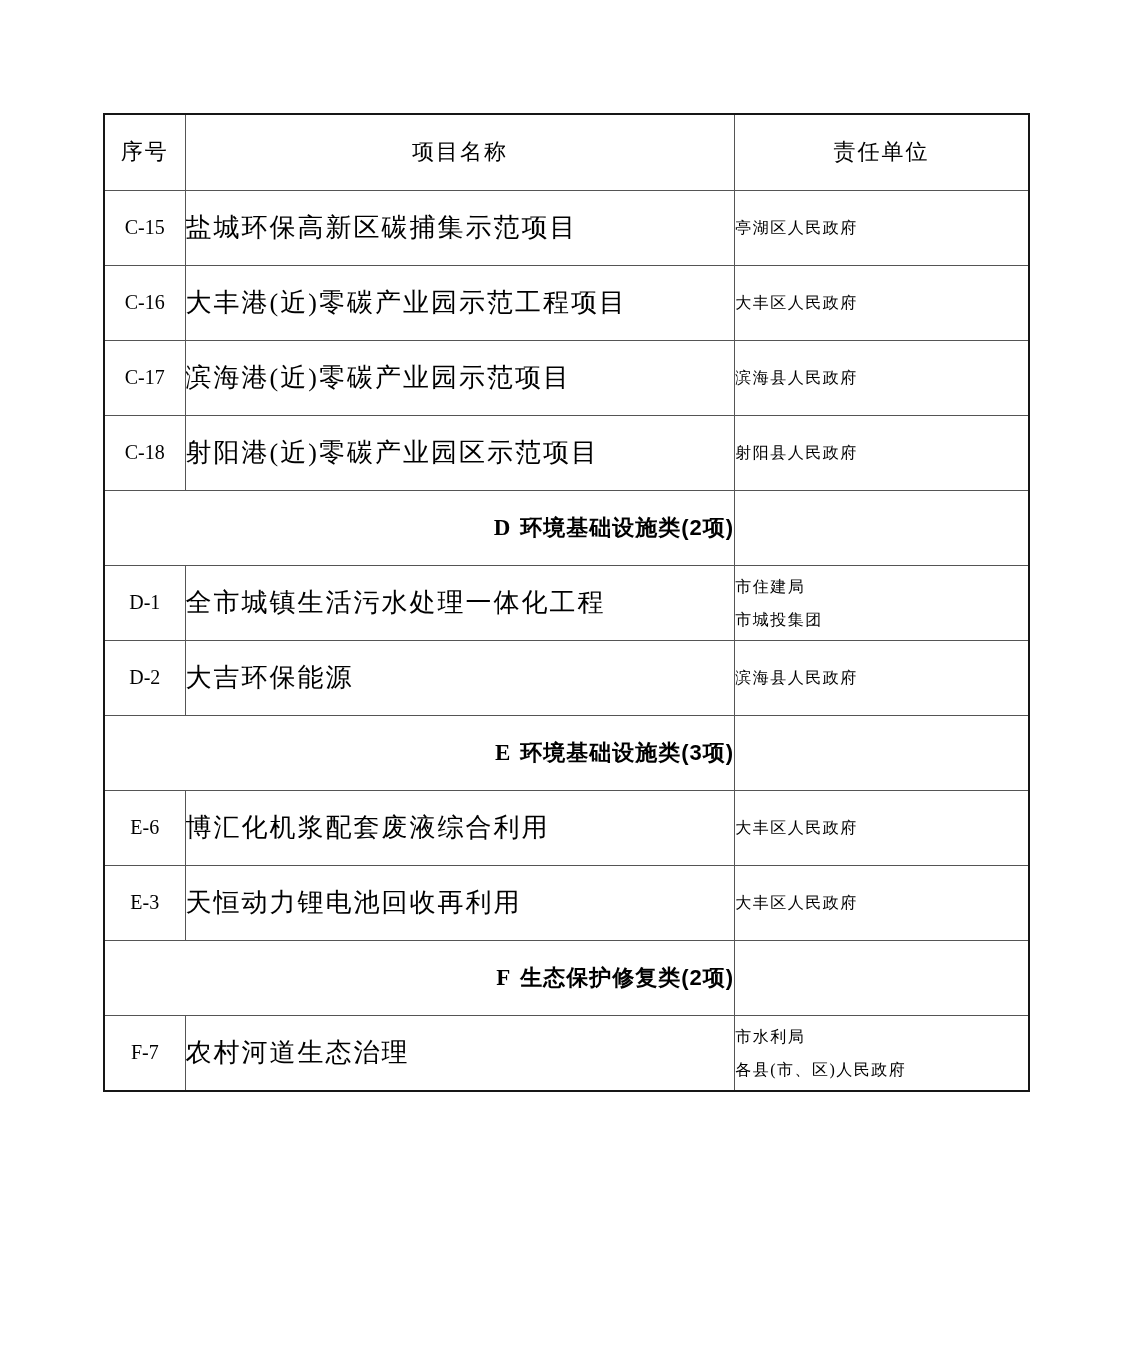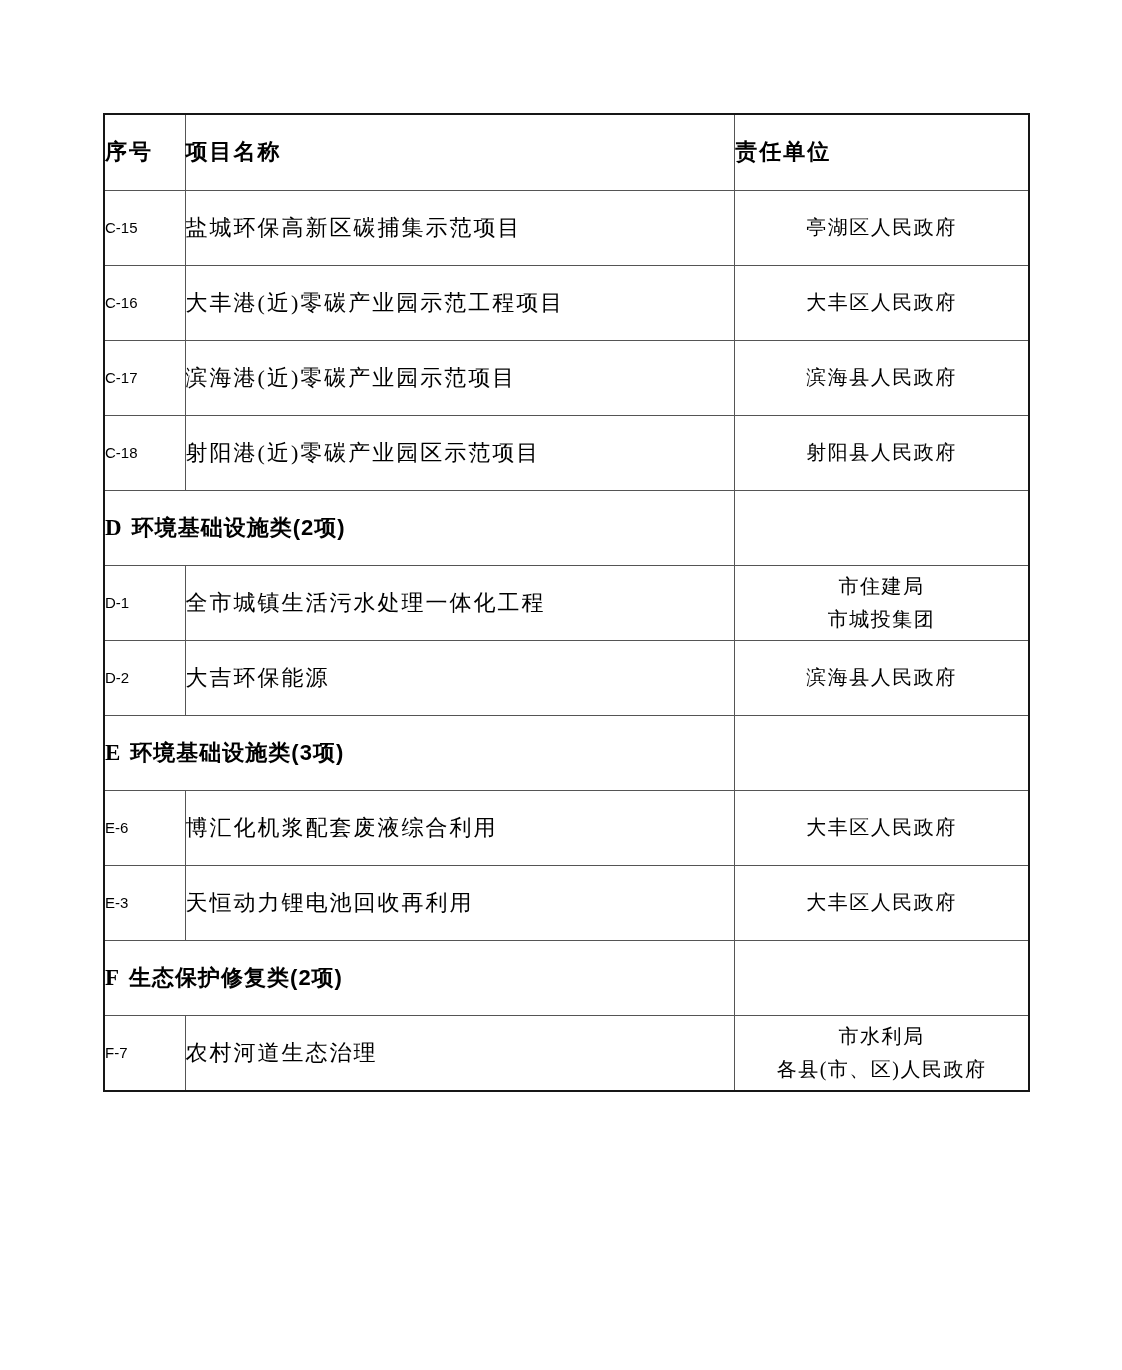--- a/index.html
+++ b/index.html
@@ -41,48 +41,48 @@
   }
   table.projects th:last-child,
   table.projects td:last-child {
     border-right: none;
   }
   table.projects tr:last-child td {
     border-bottom: none;
   }
   th.head-cell {
     font-family: "Liberation Sans", "DejaVu Sans", sans-serif;
-    font-weight: 700;
+    font-weight: 400;
     font-size: 22px;
     letter-spacing: 2px;
-    text-align: left;
+    text-align: center;
   }
   td.serial-cell {
-    text-align: left;
-    font-size: 15px;
-    font-family: Liberation Sans, sans-serif;
+    text-align: center;
+    font-size: 20px;
+    font-family: Liberation Serif, serif;
   }
   td.name-cell {
     text-align: left;
     padding-left: 17px;
-    font-size: 22px;
+    font-size: 26px;
     letter-spacing: 2px;
     margin-top: 8px;
   }
   td.unit-cell {
-    text-align: center;
-    font-size: 20px;
+    text-align: left;
+    font-size: 16px;
     letter-spacing: 1.5px;
     font-family: Liberation Serif, serif;
   }
   .unit-line {
     line-height: 33px;
   }
   td.section-cell {
-    text-align: left;
+    text-align: right;
     padding-left: 10px;
     font-family: "Liberation Sans", "DejaVu Sans", sans-serif;
     font-weight: 700;
     font-size: 22px;
     letter-spacing: 1px;
     margin-left: 44px;
   }
   .section-letter {
     font-family: "Liberation Serif", "DejaVu Serif", serif;
     font-weight: 700;

